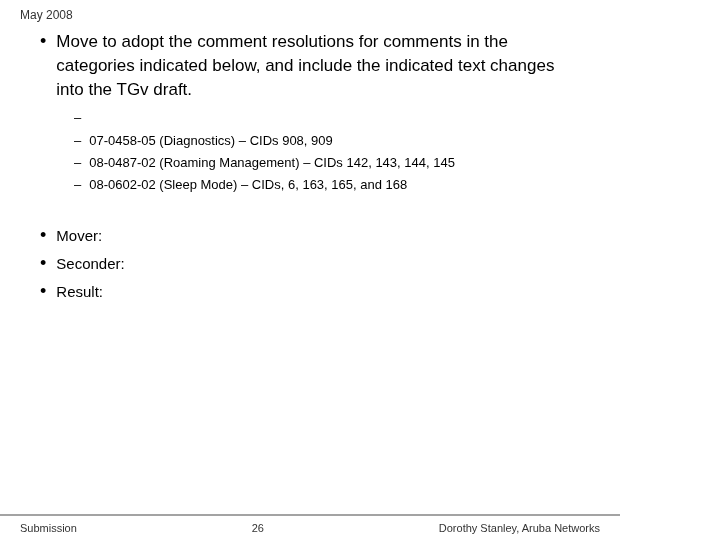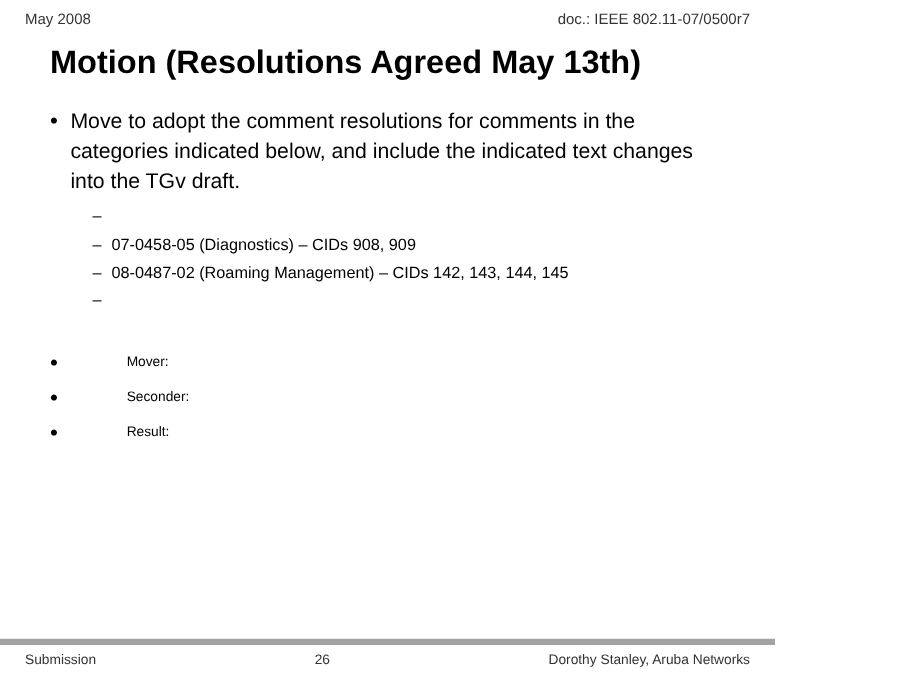--- a/index.html
+++ b/index.html
@@ -93,70 +93,68 @@
       margin-top: 10px;
     }
 
     .mover-bullet {
       display: flex;
       align-items: center;
       margin-bottom: 6px;
     }
 
     .mover-bullet-text {
-      font-size: 11px;
-      margin-left: 45px;
+      font-size: 15px;
     }
 
     .footer {
       display: flex;
       justify-content: space-between;
       align-items: center;
       padding: 6px 20px;
-      border-top: 5px solid #a3a3a3;
+      border-top: 2px solid #a3a3a3;
       font-size: 11px;
       color: #333;
       margin-top: auto;
     }
 
     .footer-center {
       text-align: left;
     }
   </style>
 </head>
 <body>
 
 <div class="page">
   <div class="header">
     <span>May 2008</span>
-    <span>doc.: IEEE 802.11-07/0500r7</span>
   </div>
 
   <div class="content">
-    <div class="title">Motion   (Resolutions Agreed May 13th)</div>
 
     <div class="bullet-section">
       <div class="main-bullet">
         <span class="bullet-dot">•</span>
         <span class="main-bullet-text">Move to adopt the comment resolutions for comments in the categories indicated below, and include the indicated text changes into the TGv draft.</span>
       </div>
       <div class="sub-bullets">
         <div class="sub-bullet">
           <span class="sub-dash">–</span>
         </div>
         <div class="sub-bullet">
           <span class="sub-dash">–</span>
           <span>07-0458-05 (Diagnostics) – CIDs 908, 909</span>
         </div>
         <div class="sub-bullet">
           <span class="sub-dash">–</span>
           <span>08-0487-02 (Roaming Management) – CIDs 142, 143, 144, 145</span>
         </div>
         <div class="sub-bullet">
           <span class="sub-dash">–</span>
+          <span>08-0602-02 (Sleep Mode) – CIDs, 6, 163, 165, and 168</span>
         </div>
       </div>
     </div>
 
     <div class="mover-section">
       <div class="mover-bullet">
         <span class="bullet-dot">•</span>
         <span class="mover-bullet-text">Mover:</span>
       </div>
       <div class="mover-bullet">

